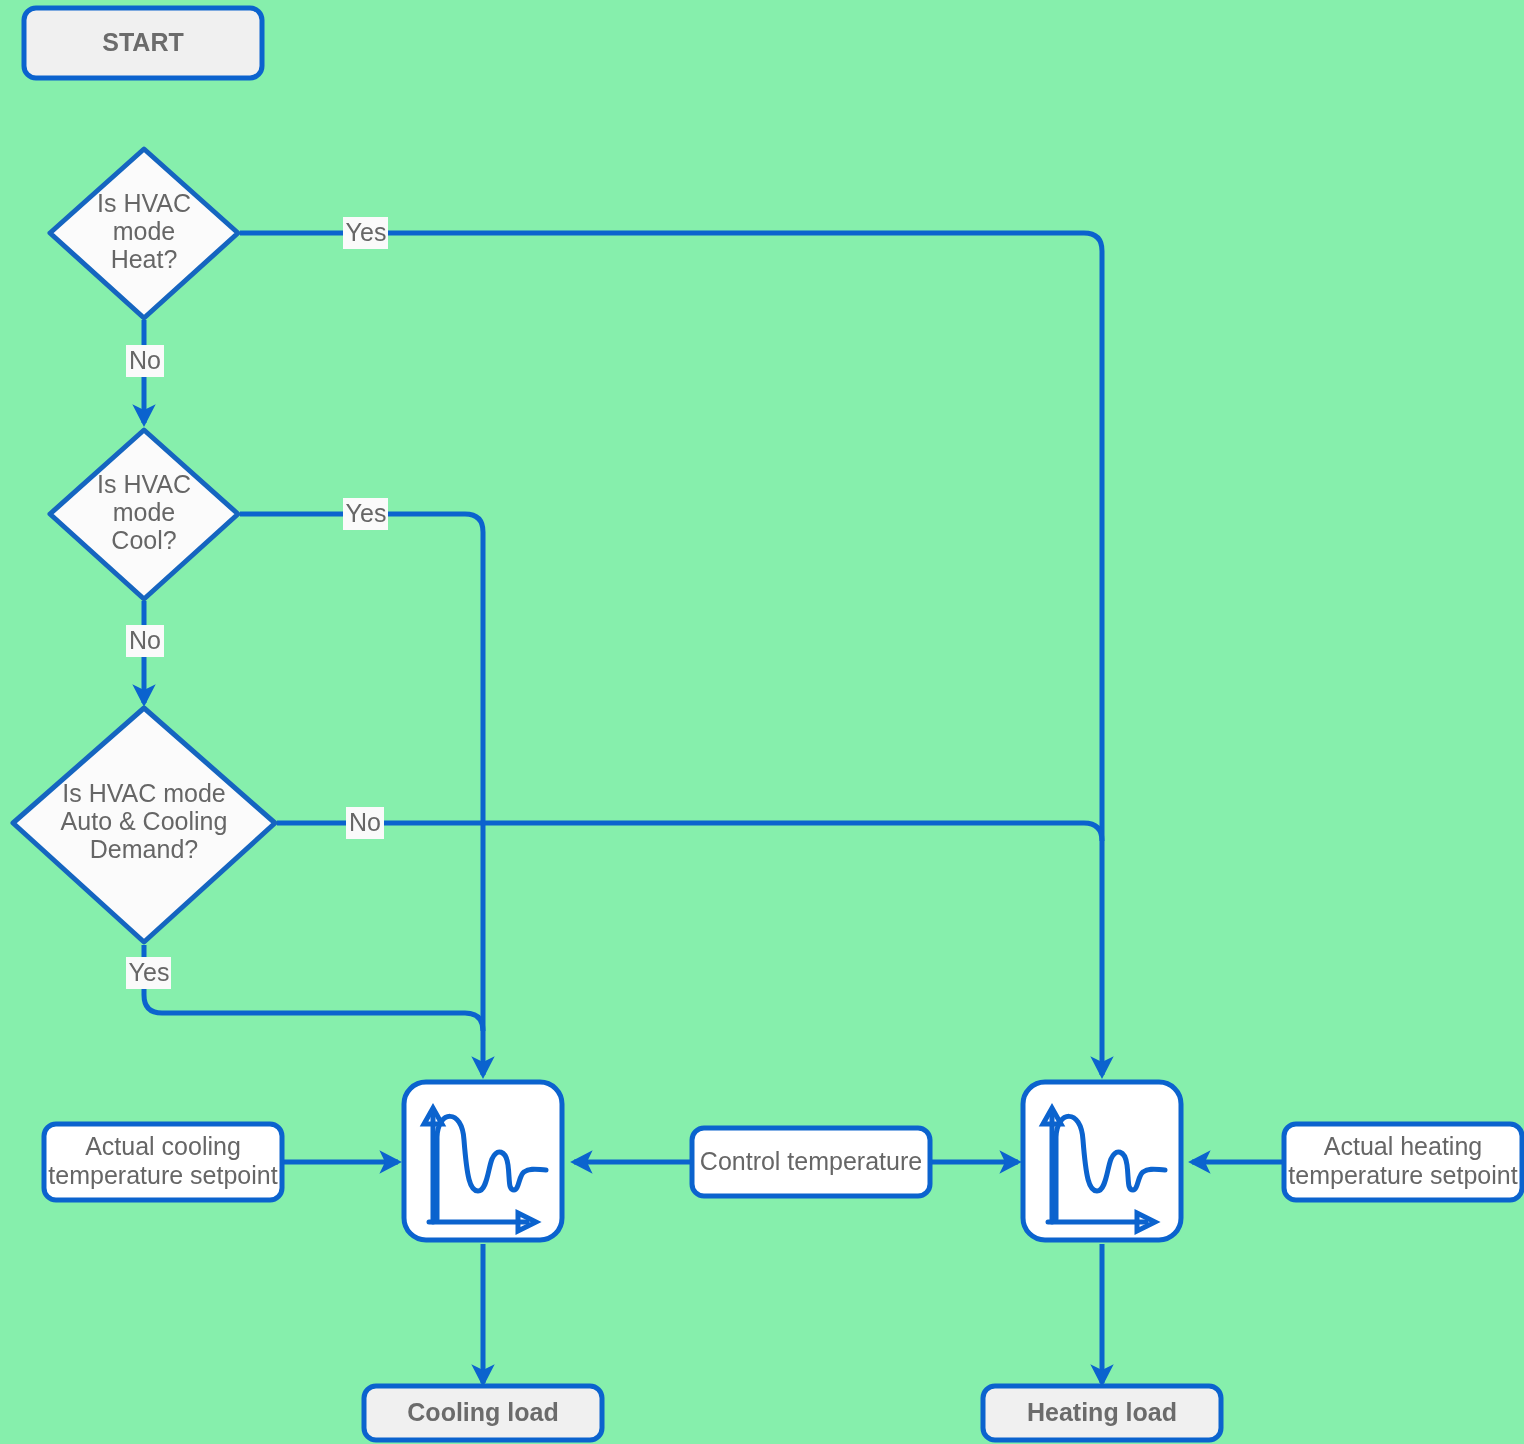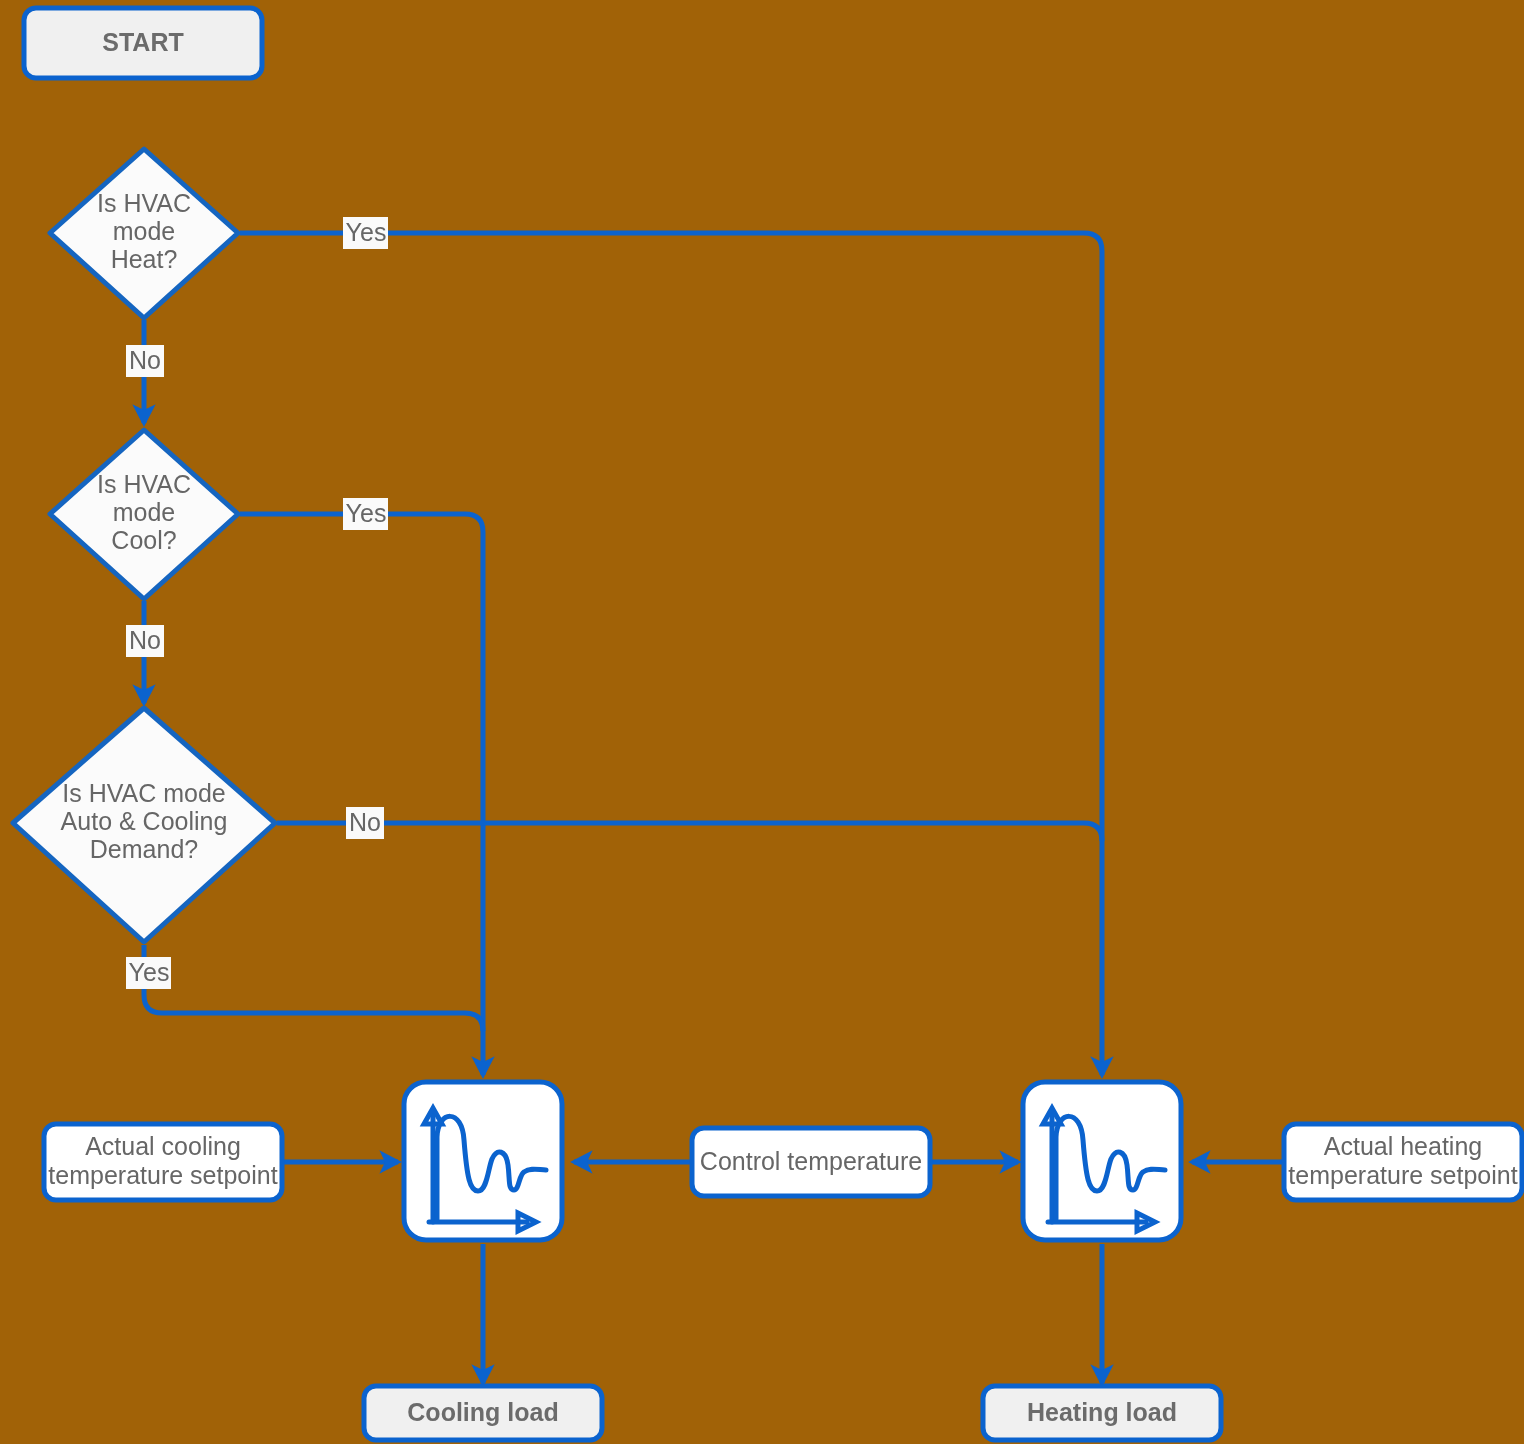--- a/index.html
+++ b/index.html
@@ -4,21 +4,21 @@
 <style>
   html, body {
     margin: 0;
     padding: 0;
     background: #000000;
   }
   #canvas {
     position: relative;
     width: 1524px;
     height: 1444px;
-    background: #a16207;
+    background: #86efac;
     overflow: hidden;
     font-family: "Liberation Sans", sans-serif;
   }
   svg.layer {
     position: absolute;
     left: 0;
     top: 0;
     width: 1524px;
     height: 1444px;
   }

